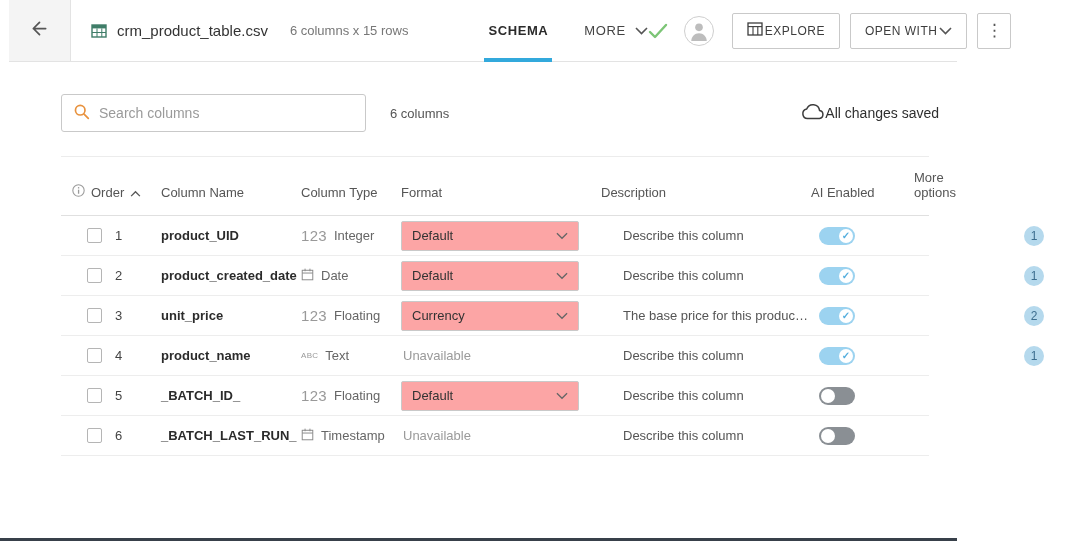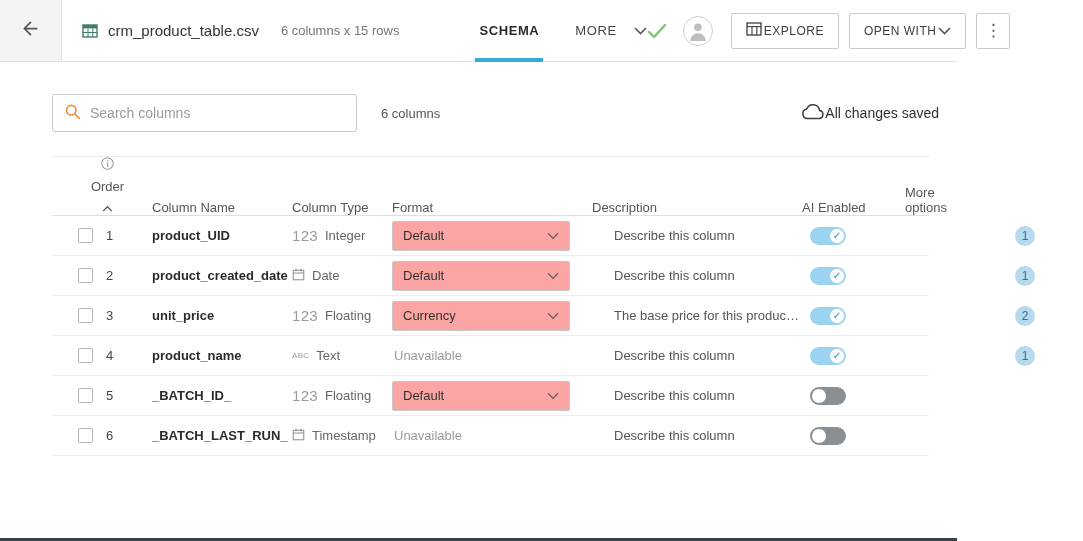--- a/index.html
+++ b/index.html
@@ -1,35 +1,35 @@
 <!DOCTYPE html>
 <html><head>
 <meta charset="utf-8">
 <style>
   * { margin:0; padding:0; box-sizing:border-box; }
   html,body { width:1083px; height:541px; background:#fff; overflow:hidden;
     font-family:"Liberation Sans", sans-serif; color:#333; }
-  .page { position:relative; width:957px; height:541px; background:#fff; }
+  .page { position:relative; width:957px; height:541px; background:#fff;padding-left:9px; }
 
   
   .app-header { height:62px; display:flex; align-items:center;
     border-bottom:1px solid #e3e3e3; background:#fff; padding-right:32px; }
   .back-btn { width:62px; height:61px; flex:0 0 62px; background:#f4f4f4;
     border-right:1px solid #e3e3e3; display:flex; align-items:center; justify-content:center; cursor:pointer; }
   .title-group { display:flex; align-items:center; margin-left:20px; }
   .ds-icon { display:flex; }
   .dataset-title { margin-left:10px; font-size:15px; color:#333; white-space:nowrap; }
   .dataset-subtitle { margin-left:22px; font-size:13px; color:#777; white-space:nowrap; }
 
   .tabs { display:flex; align-items:stretch; height:62px; margin-left:78px; }
   .tab { position:relative; display:flex; align-items:center; font-size:13px; cursor:pointer; }
   .tab-schema { font-weight:700; letter-spacing:.6px; color:#2b2b2b; padding:0 2px; }
   .tab-schema::after { content:""; position:absolute; left:-2px; right:-2px; bottom:0;
     height:4px; background:#33A9DC; }
-  .tab-more { margin-left:34px; color:#444; letter-spacing:.6px; gap:17px; }
+  .tab-more { margin-left:34px; color:#444; letter-spacing:.6px; gap:9px; }
 
   .right-cluster { margin-left:auto; display:flex; align-items:center; }
   .save-check { display:flex; margin-right:16px; }
   .avatar { width:30px; height:30px; border-radius:50%; border:1px solid #cfcfcf;
     display:flex; align-items:flex-end; justify-content:center; overflow:hidden; cursor:pointer; background:#fff; }
   .hdr-btn { height:36px; display:flex; align-items:center; gap:2px; padding:0 14px;
     border:1px solid #c9c9c9; border-radius:2px; background:#fff; font-size:12px;
     letter-spacing:.5px; color:#3d3d3d; cursor:pointer; margin-left:10px; white-space:nowrap; }
   .hdr-btn.first { margin-left:18px; }
   .kebab-btn { width:34px; height:36px; margin-left:10px; border:1px solid #c9c9c9;
@@ -46,21 +46,21 @@
   .columns-count { margin-left:24px; font-size:13px; color:#555; }
   .saved-group { margin-left:auto; display:flex; align-items:center; 
     font-size:14px; color:#2f2f2f; }
 
   
   .schema-table { margin:24px 28px 0 52px; }
   .grid-row { display:grid; grid-template-columns:100px 140px 100px 200px 210px 103px 1fr; }
   .thead { height:60px; align-items:end; border-top:1px solid #ececec;
     border-bottom:1px solid #e0e0e0; color:#555; font-size:13px; }
   .thead .cell { padding-bottom:15px; display:flex; align-items:center; }
-  .thead .c-order { padding-left:11px; gap:6px;flex-direction:column; }
+  .thead .c-order { padding-left:11px; gap:6px; }
   .trow { height:40px; align-items:center; border-bottom:1px solid #ededed; font-size:13px; }
   .trow .cell { display:flex; align-items:center; }
 
   .checkbox { width:15px; height:15px; border:1px solid #b5b5b5; border-radius:2px;
     background:#fff; margin-left:26px; cursor:pointer; flex:0 0 15px; }
   .ordnum { margin-left:13px; color:#444; }
 
   .colname { font-weight:700; color:#2b2b2b; }
 
   .c-type { gap:7px; color:#666; }

